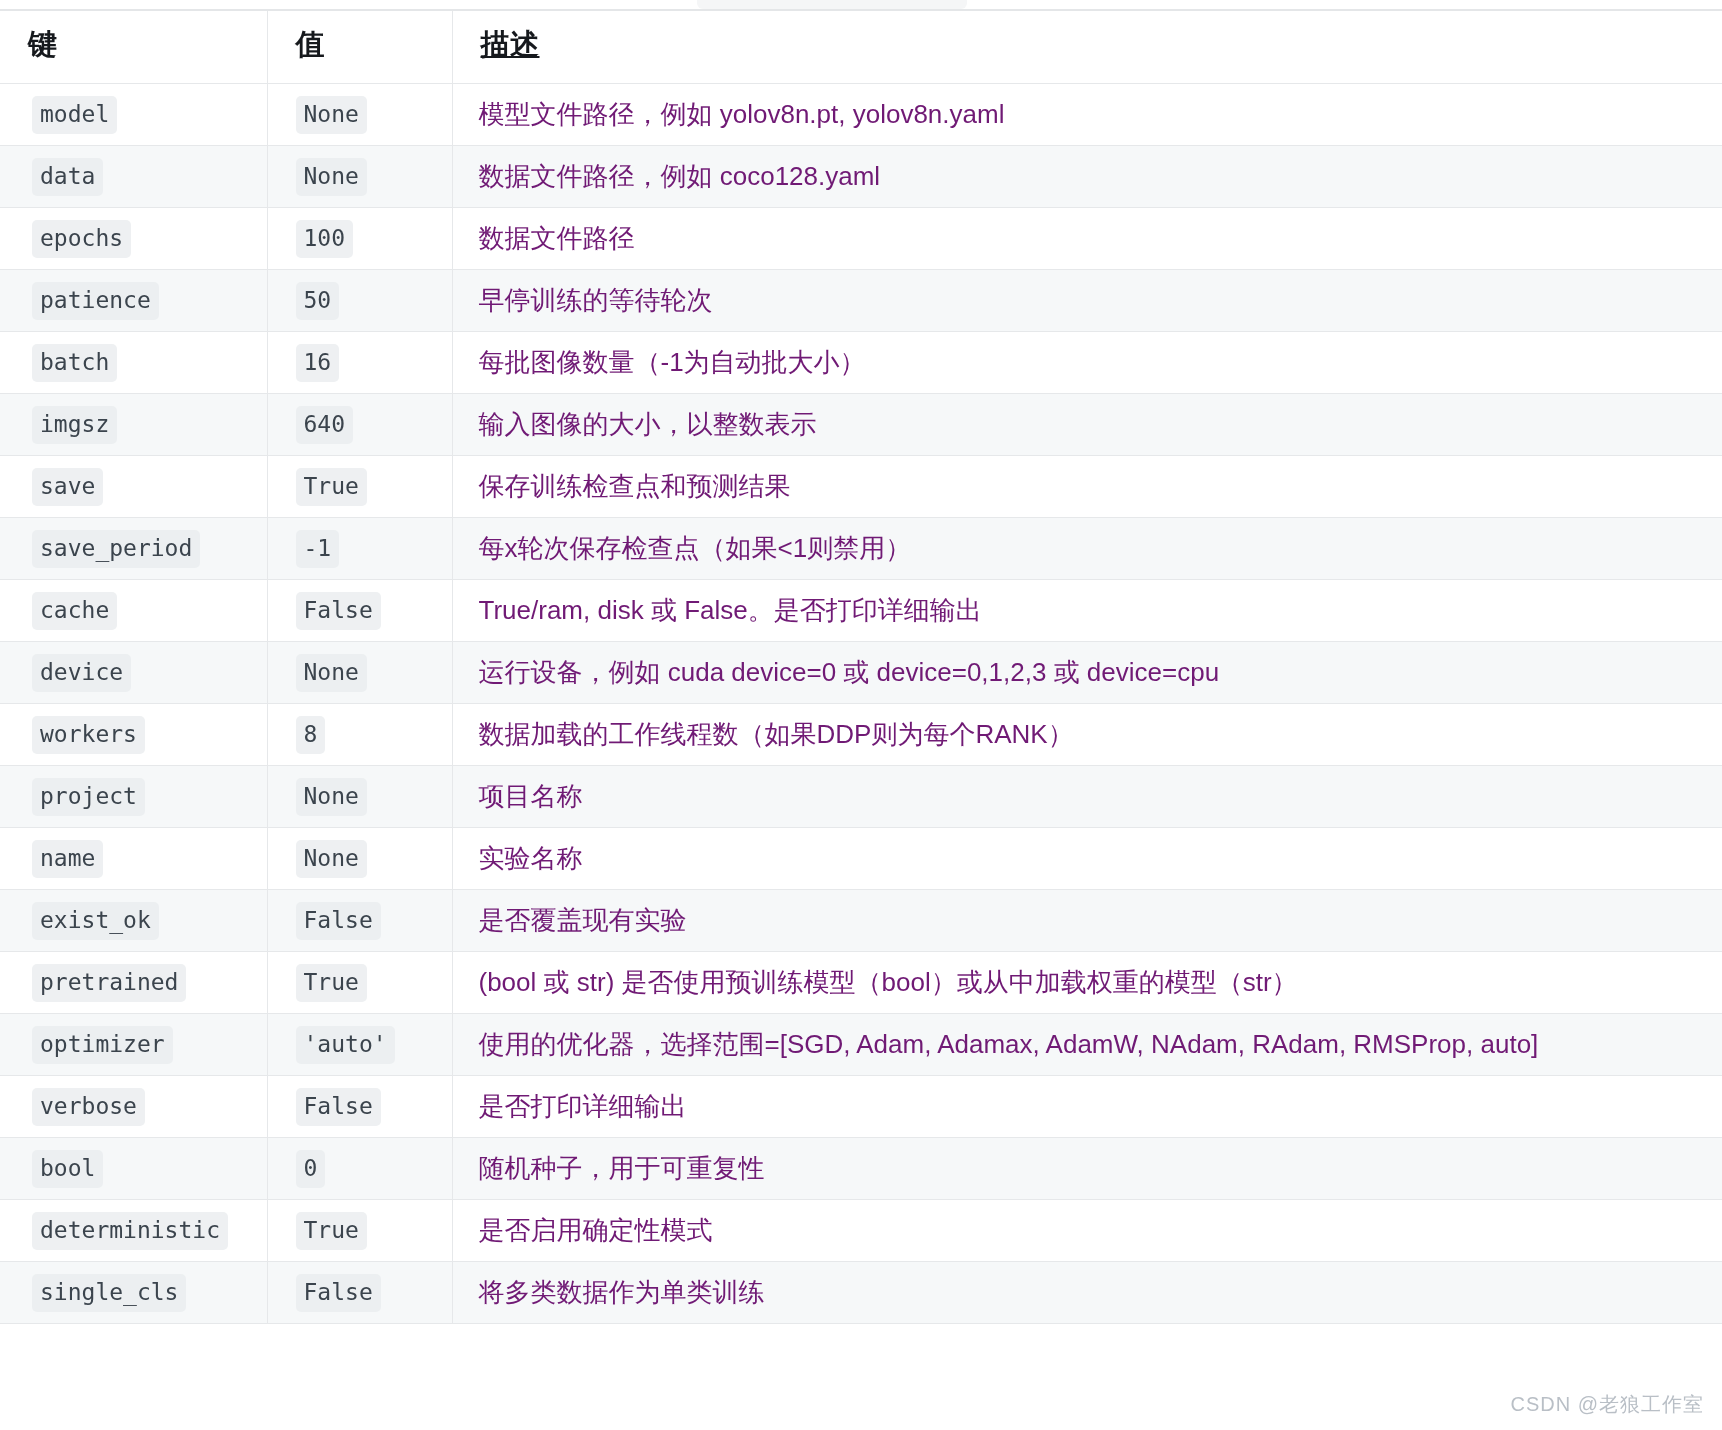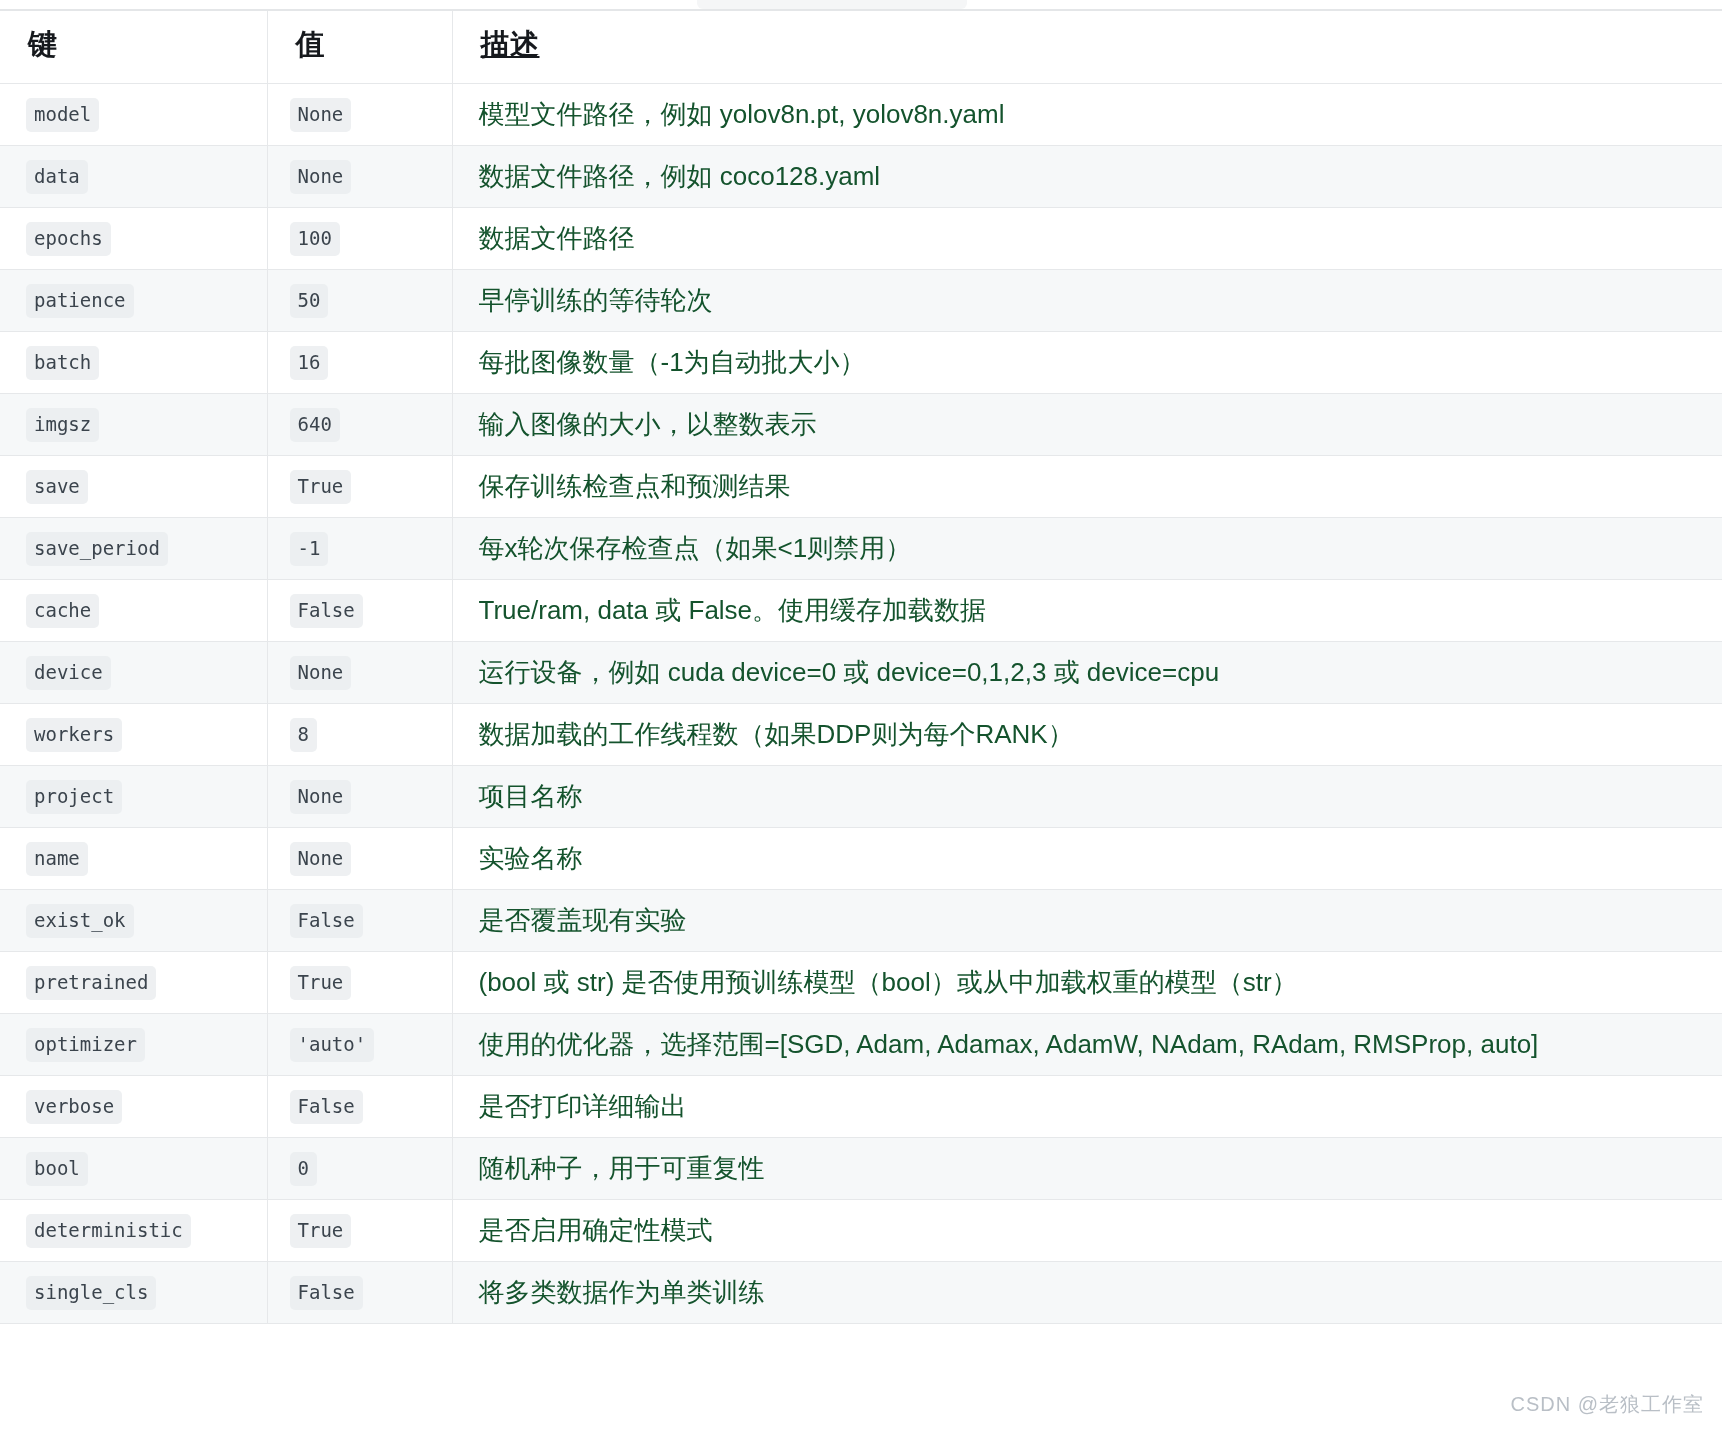--- a/index.html
+++ b/index.html
@@ -82,38 +82,39 @@
     background: #f6f8f9;
   }
 
   .cell-pad-key  { padding: 0 10px 0 26px; }
   .cell-pad-val  { padding: 0 10px 0 22px; }
   .cell-pad-desc { padding: 0 12px 0 26px; }
 
   code.tok {
     display: inline-block;
     font-family: "DejaVu Sans Mono", "Liberation Mono", monospace;
-    font-size: 19px;
+    font-size: 23px;
     line-height: 1;
     color: #3b444d;
     background: #eef0f2;
     border-radius: 5px;
     padding: 7px 8px 8px 8px;
     white-space: nowrap;
     letter-spacing: 0px;
+    margin-left: 6px;
   }
 
   tr.alt code.tok {
     background: #eceff1;
   }
 
   .desc {
     font-size: 26px;
     line-height: 1.25;
-    color: #14532d;
+    color: #701a75;
     white-space: nowrap;
     letter-spacing: 0px;
   }
 
   .watermark {
     position: absolute;
     right: 18px;
     bottom: 12px;
     font-size: 20px;
     color: #b9bfc6;
@@ -234,21 +235,21 @@
             </td>
           </tr>
           <tr>
             <td>
               <div class="cell-pad-key"><code class="tok">cache</code></div>
             </td>
             <td>
               <div class="cell-pad-val"><code class="tok">False</code></div>
             </td>
             <td>
-              <div class="cell-pad-desc"><span class="desc">True/ram, data 或 False。使用缓存加载数据</span></div>
+              <div class="cell-pad-desc"><span class="desc">True/ram, disk 或 False。是否打印详细输出</span></div>
             </td>
           </tr>
           <tr class="alt">
             <td>
               <div class="cell-pad-key"><code class="tok">device</code></div>
             </td>
             <td>
               <div class="cell-pad-val"><code class="tok">None</code></div>
             </td>
             <td>

